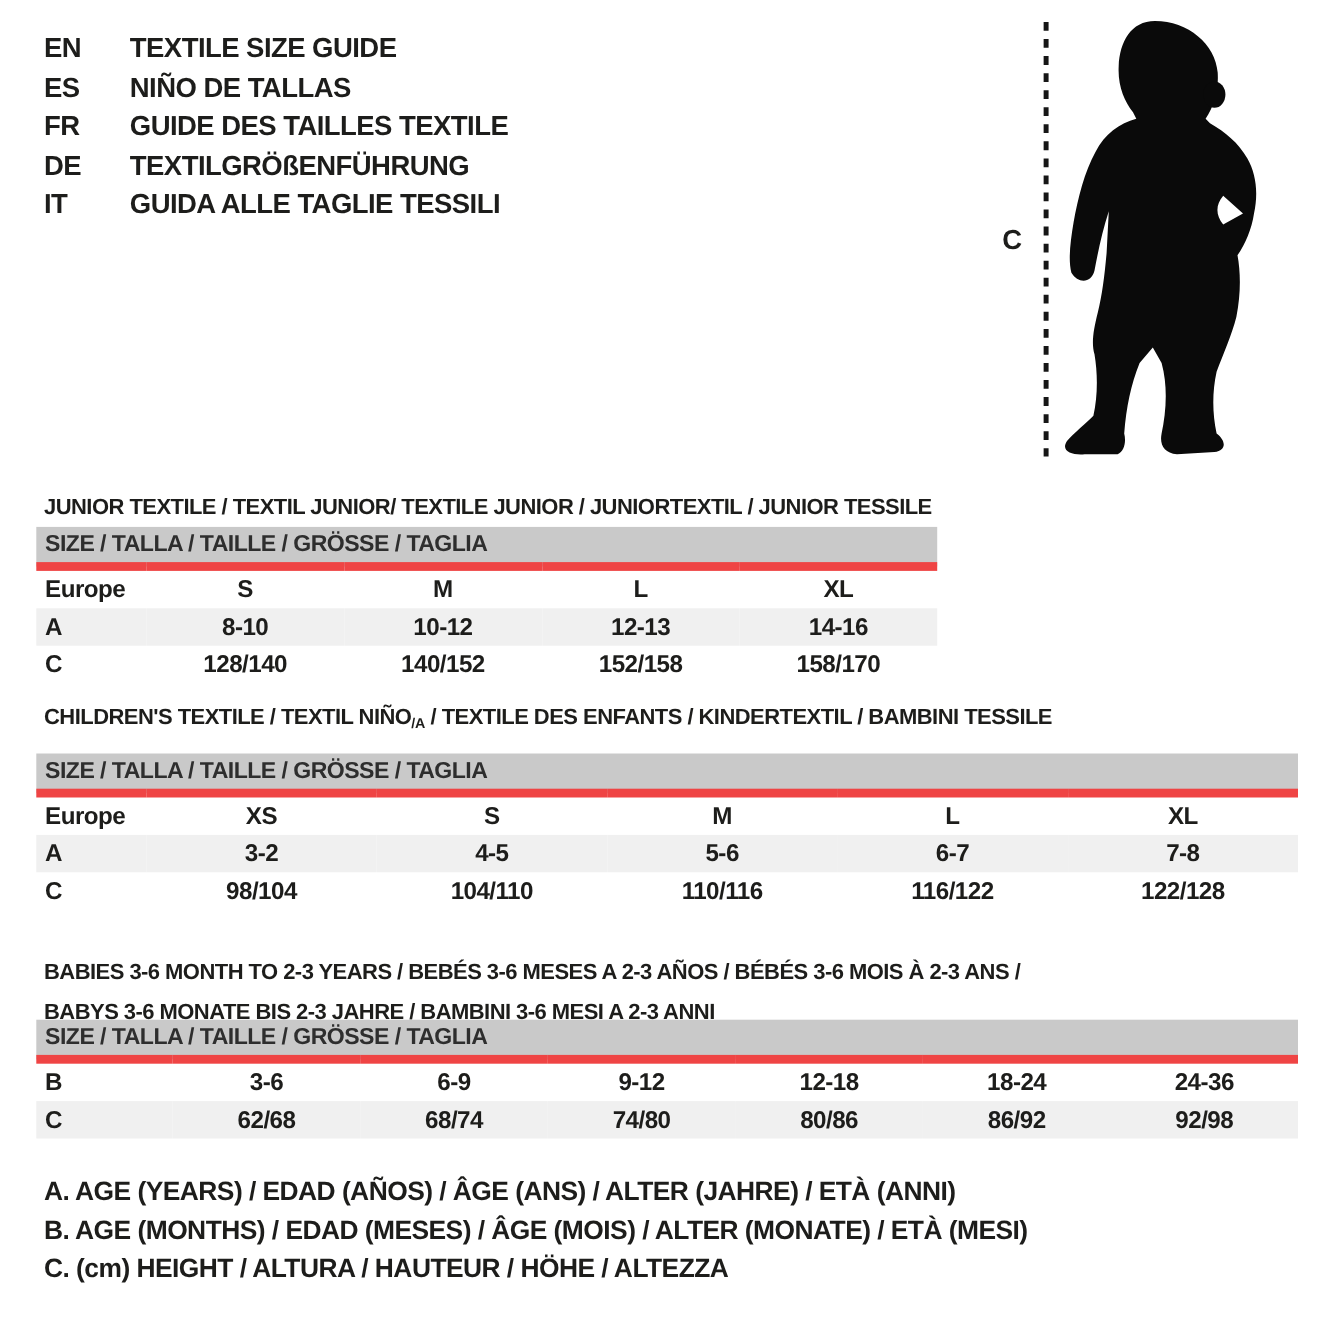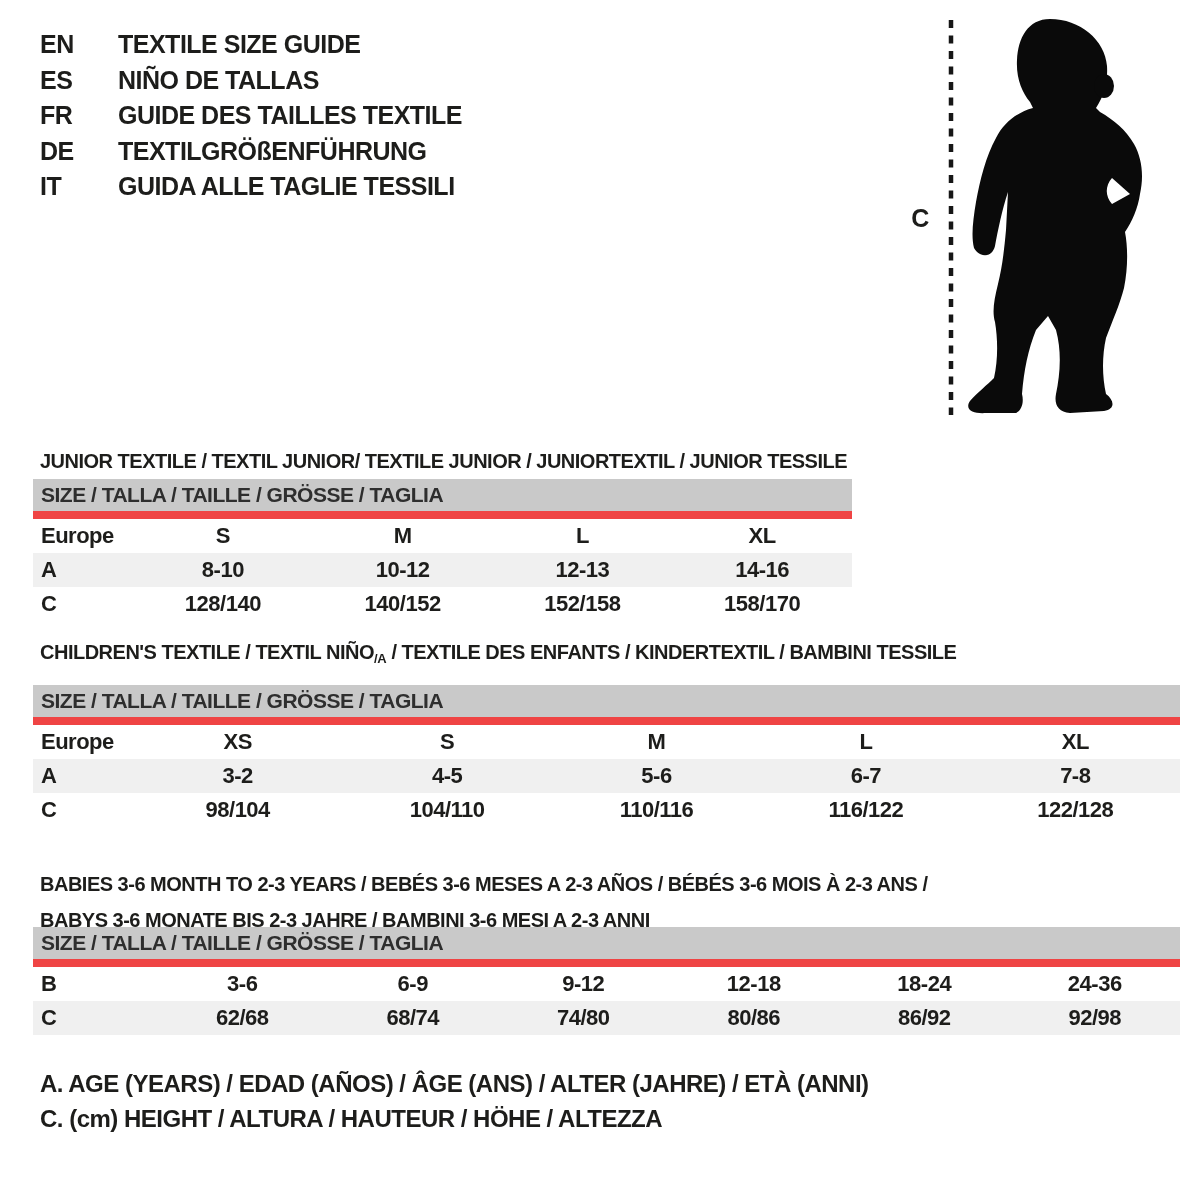--- a/index.html
+++ b/index.html
@@ -251,16 +251,17 @@
       <td>74/80</td>
       <td>80/86</td>
       <td>86/92</td>
       <td>92/98</td>
     </tr>
   </tbody>
     </table>
 
   <div class="legend">
     <div class="legend-row">A. AGE (YEARS) / EDAD (AÑOS) / ÂGE (ANS) / ALTER (JAHRE) / ETÀ (ANNI)</div>
+    <div class="legend-row">B. AGE (MONTHS) / EDAD (MESES) / ÂGE (MOIS) / ALTER (MONATE) / ETÀ (MESI)</div>
     <div class="legend-row">C. (cm) HEIGHT / ALTURA / HAUTEUR / HÖHE / ALTEZZA</div>
   </div>
 
 </div>
 
 </body></html>

